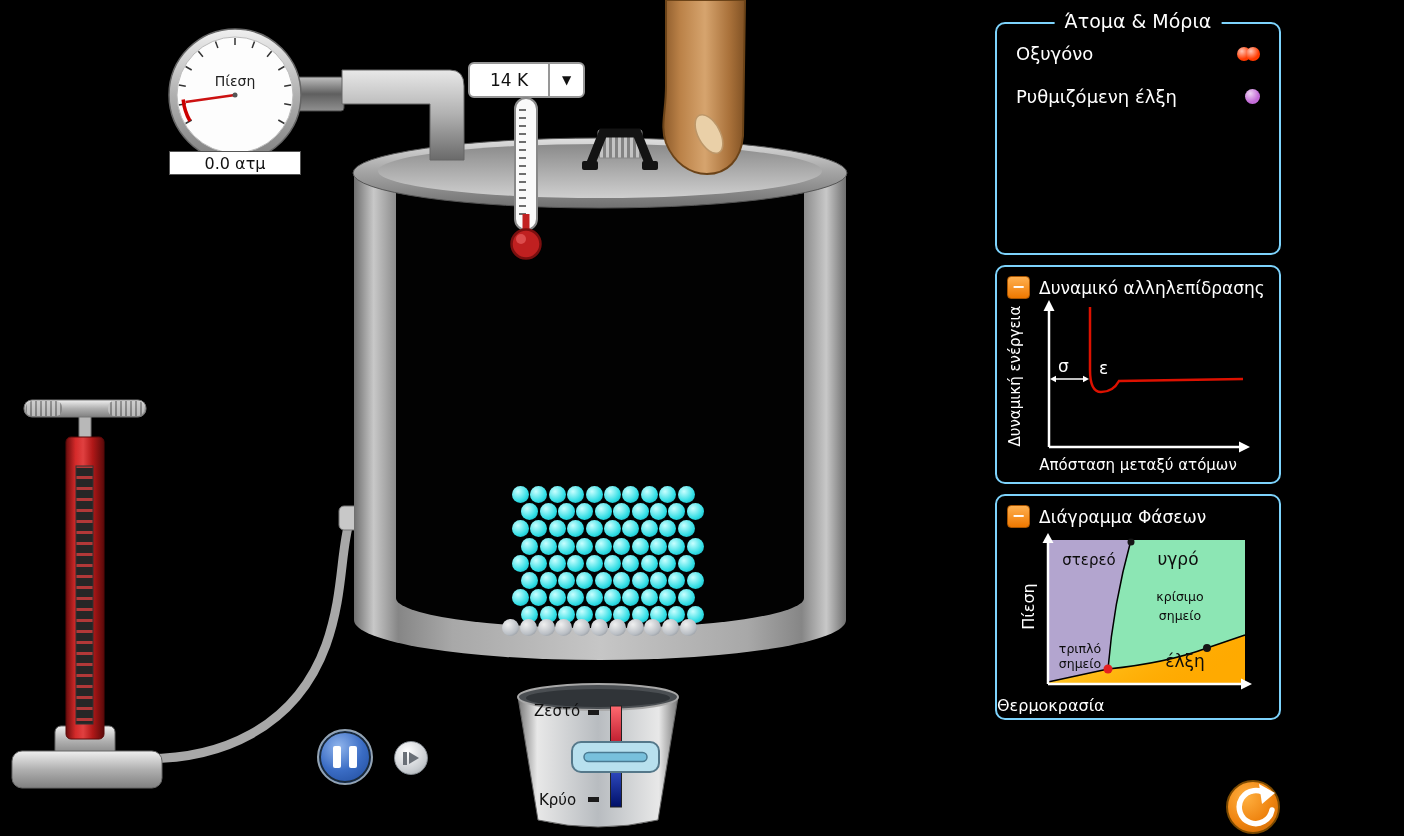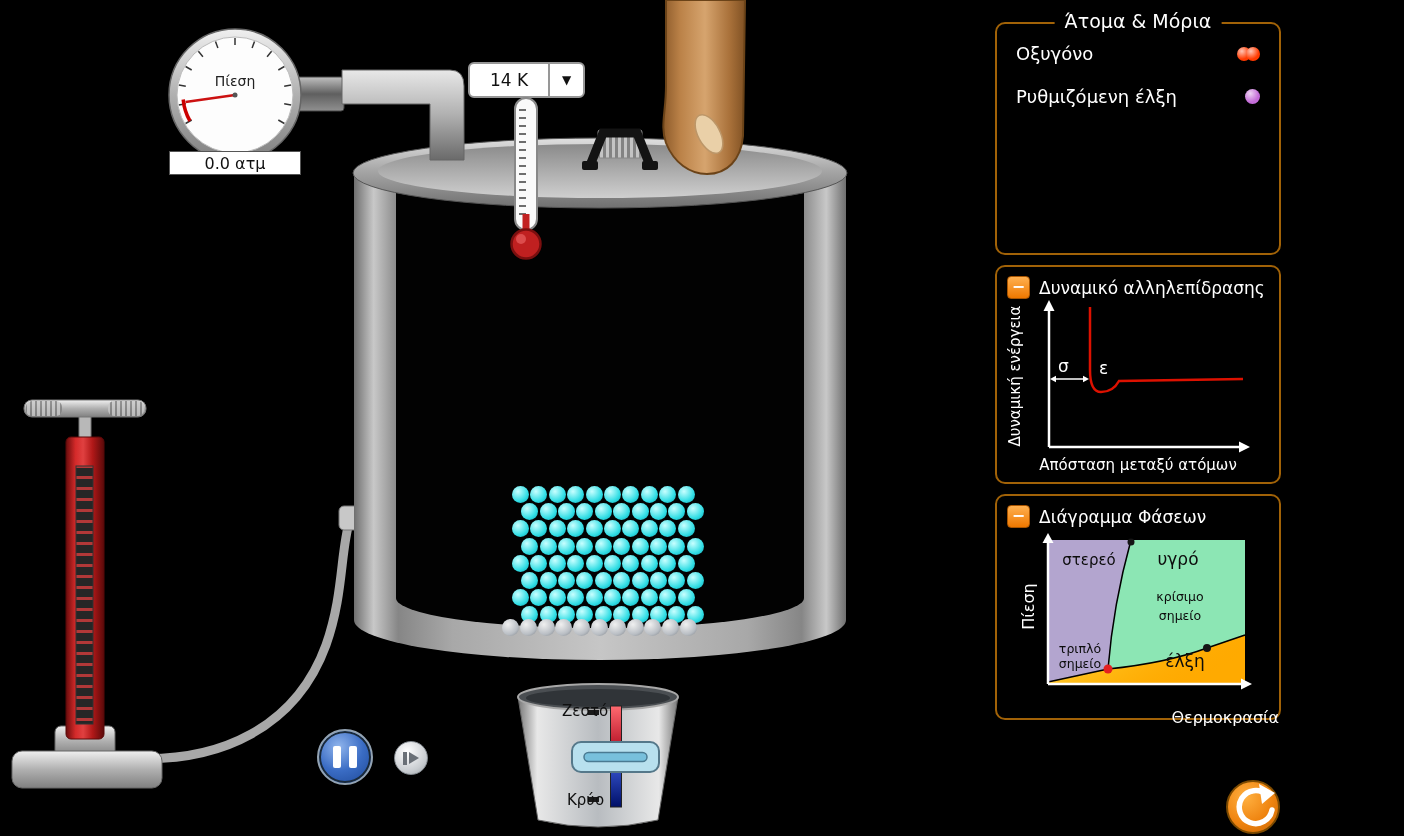--- a/index.html
+++ b/index.html
@@ -25,23 +25,23 @@
     background:radial-gradient(circle at 38% 30%, #8fb4ec 0%, #3a6cc4 50%, #1c4694 100%);
     border:2px solid #93a3b3;box-shadow:0 0 0 2px #1a2a3a inset;
     display:flex;align-items:center;justify-content:center;box-sizing:border-box;}
   .pause-bar{width:8px;height:22px;background:#fff;border-radius:2px;margin:0 4px;}
   #step-btn{left:394px;top:741px;width:34px;height:34px;border-radius:50%;
     background:radial-gradient(circle at 38% 30%, #ffffff 0%, #c9cdd1 65%, #9aa0a6 100%);
     border:1.5px solid #858b91;display:flex;align-items:center;justify-content:center;box-sizing:border-box;}
   .step-bar{width:4px;height:13px;background:#6a7077;margin-right:2px;}
   .step-tri{width:0;height:0;border-left:10px solid #6a7077;border-top:6.5px solid transparent;border-bottom:6.5px solid transparent;}
   
-  .bucket-label{font-size:15px;color:#101010;margin-left:28px;}
-  
-  .panel{position:absolute;left:995px;width:286px;background:#000;border:2px solid #a16207;border-radius:10px;box-sizing:border-box;}
+  .bucket-label{font-size:15px;color:#101010;}
+  
+  .panel{position:absolute;left:995px;width:286px;background:#000;border:2px solid #7dd3fc;border-radius:10px;box-sizing:border-box;}
   .panel-legend{position:absolute;top:-14px;left:50%;transform:translateX(-50%);background:#000;
     padding:0 10px;color:#fff;font-size:19px;white-space:nowrap;}
   .panel-header{display:flex;align-items:center;gap:9px;padding:9px 10px 4px 10px;}
   .collapse-btn{width:21px;height:21px;border-radius:4px;background:linear-gradient(#ffb050,#ee7800);
     border:1px solid #a85400;color:#fff;font-weight:bold;font-size:16px;line-height:19px;text-align:center;flex:0 0 auto;}
   .panel-title{color:#fff;font-size:17px;white-space:nowrap;}
   .atom-rows{padding:8px 7px 0 7px;}
   .atom-row{height:43px;display:flex;align-items:center;justify-content:space-between;padding:0 10px;
     border:2px solid transparent;border-radius:8px;color:#fff;font-size:18px;box-sizing:border-box;}
   .atom-row.selected{border-color:#fff;}
@@ -421,21 +421,21 @@
     <polygon points="51,1 45.5,11 56.5,11" fill="#fff"></polygon>
     <line x1="51" y1="152" x2="246" y2="152" stroke="#fff" stroke-width="2.5"></line>
     <polygon points="255,152 244,146.5 244,157.5" fill="#fff"></polygon>
   </svg>
   <div class="region-label" style="left:59px;top:55px;width:66px;font-size:15px">στερεό</div>
   <div class="region-label" style="left:151px;top:53px;width:60px;font-size:17px">υγρό</div>
   <div class="region-label" style="left:141px;top:91px;width:84px;font-size:12.5px;line-height:19px">κρίσιμο σημείο</div>
   <div class="region-label" style="left:51px;top:145px;width:64px;font-size:12.5px;line-height:15px">τριπλό σημείο</div>
   <div class="region-label" style="left:153px;top:155px;width:70px;font-size:17px">έλξη</div>
   <div class="graph-label rot" style="left:-44px;top:101px;width:150px;font-size:16px">Πίεση</div>
-  <div class="graph-label" style="left:0;top:212px;width:282px;text-align:right;font-size:16px">Θερμοκρασία</div>
+  <div class="graph-label" style="left:0;top:200px;width:282px;text-align:left;font-size:16px">Θερμοκρασία</div>
 </div>
 
 <div class="abs" id="reset-btn" style="z-index:3">
   <svg width="54" height="54">
     <path d="M39,13 A16.5,16.5 0 1 0 44,28" fill="none" stroke="#fff" stroke-width="5.5" stroke-linecap="round"></path>
     <polygon points="31,2 47,11 34,22" fill="#fff"></polygon>
   </svg>
 </div>
 
 </body></html>

